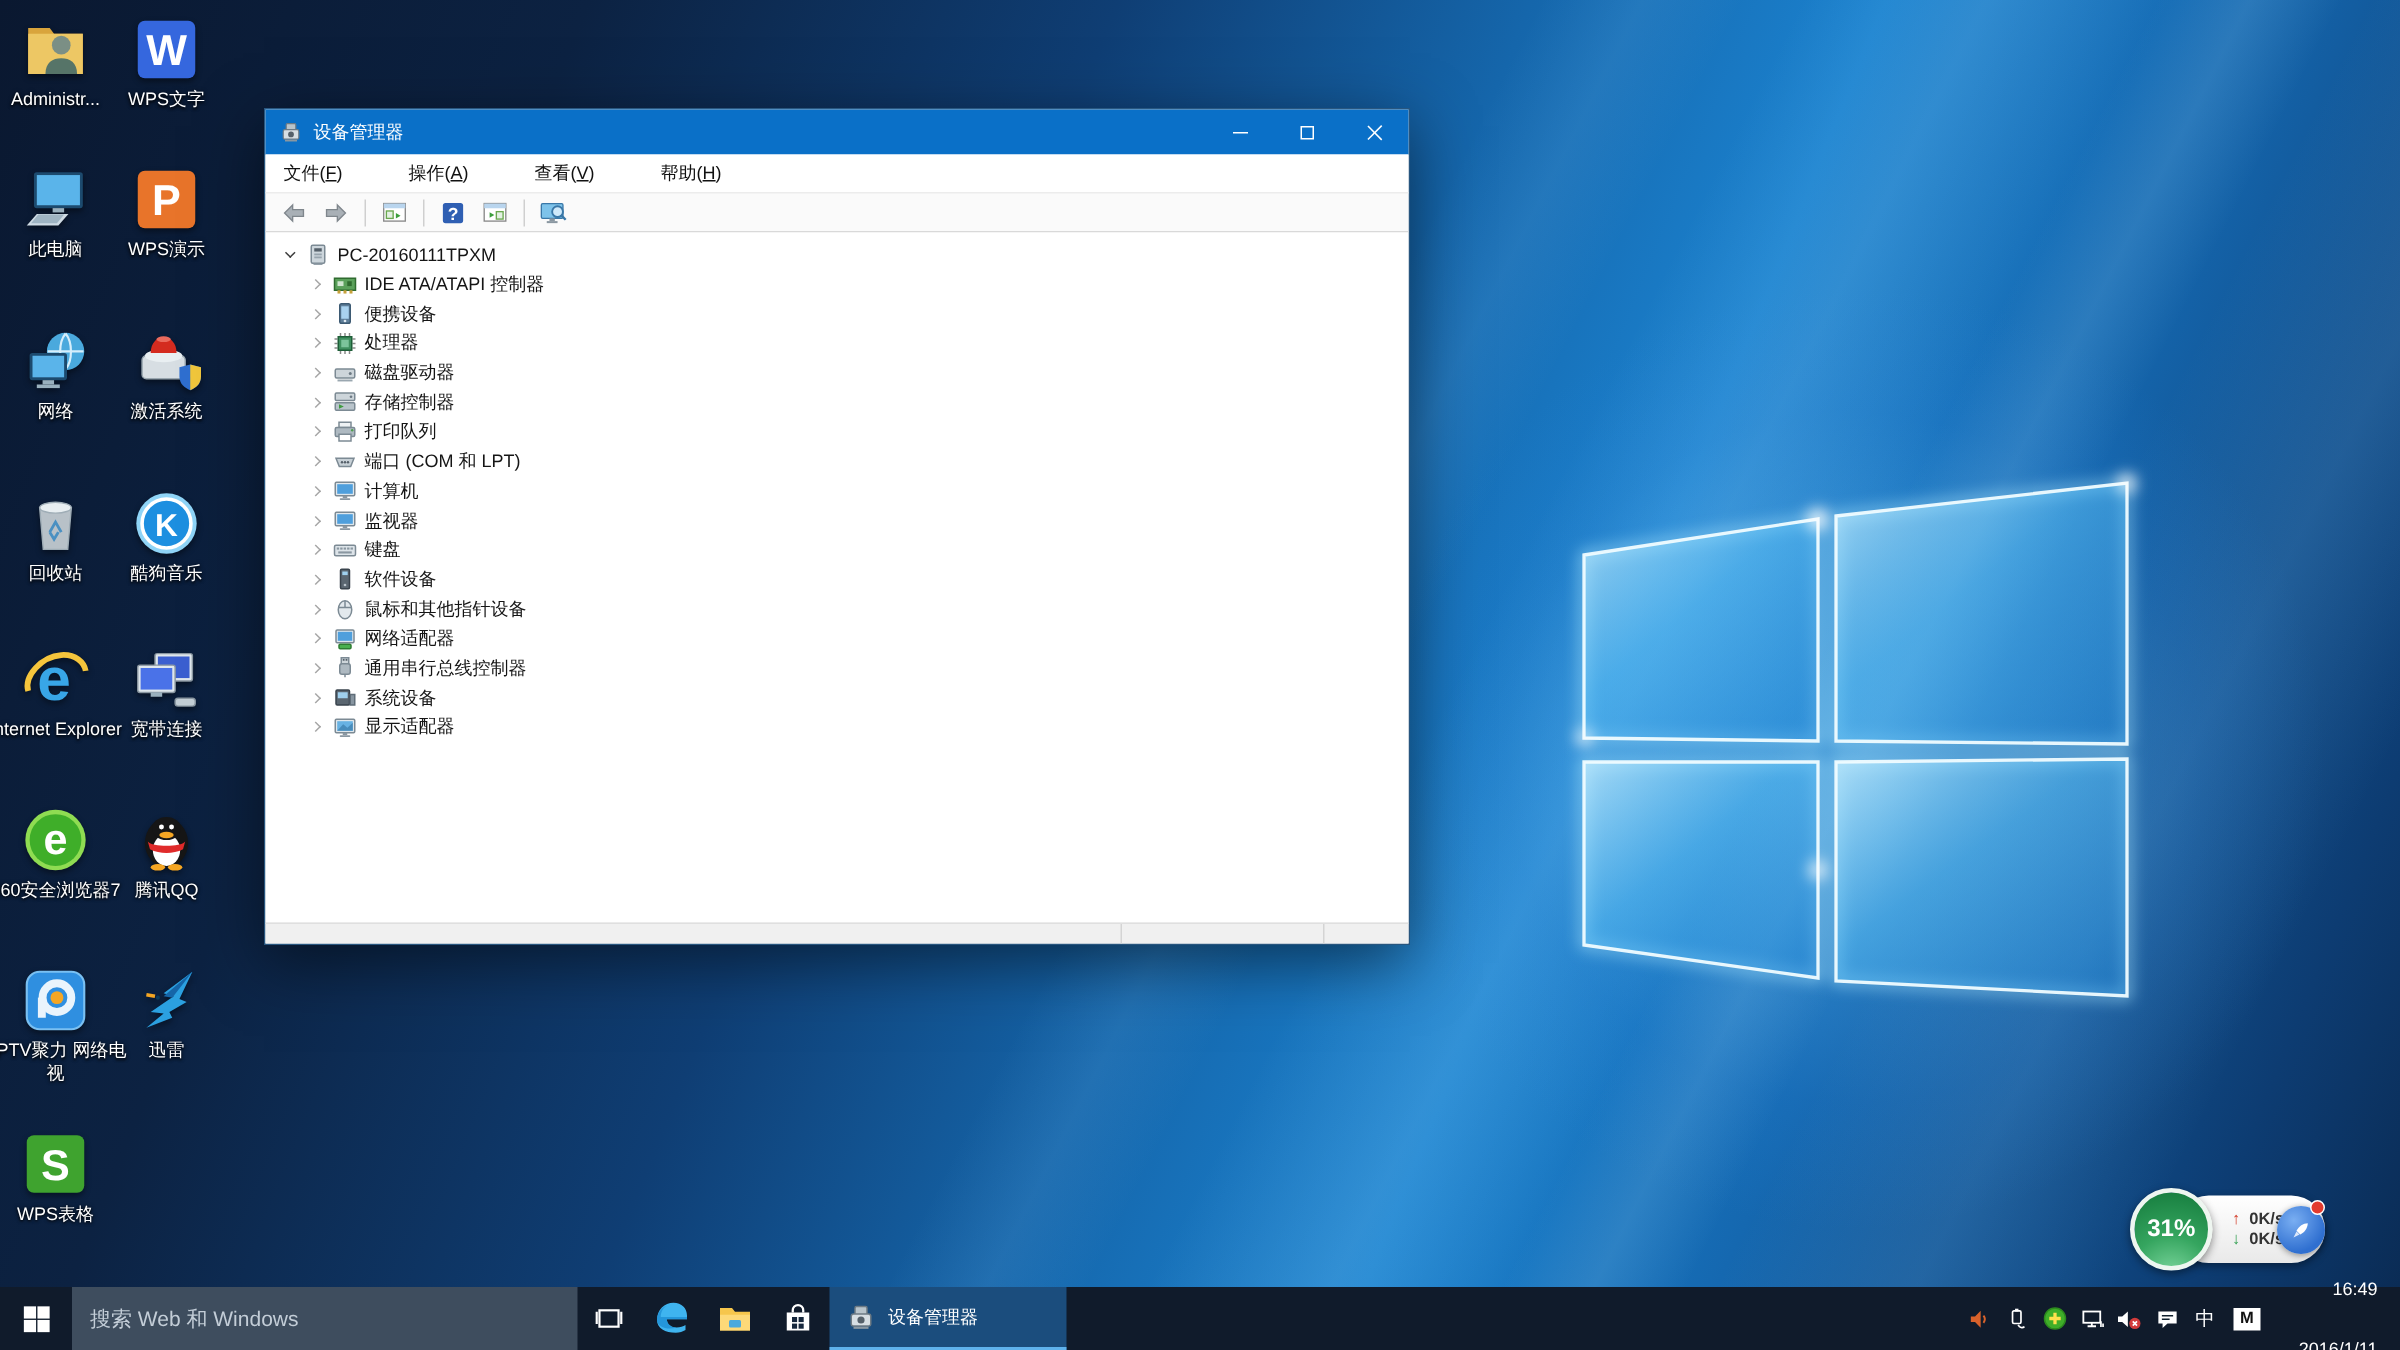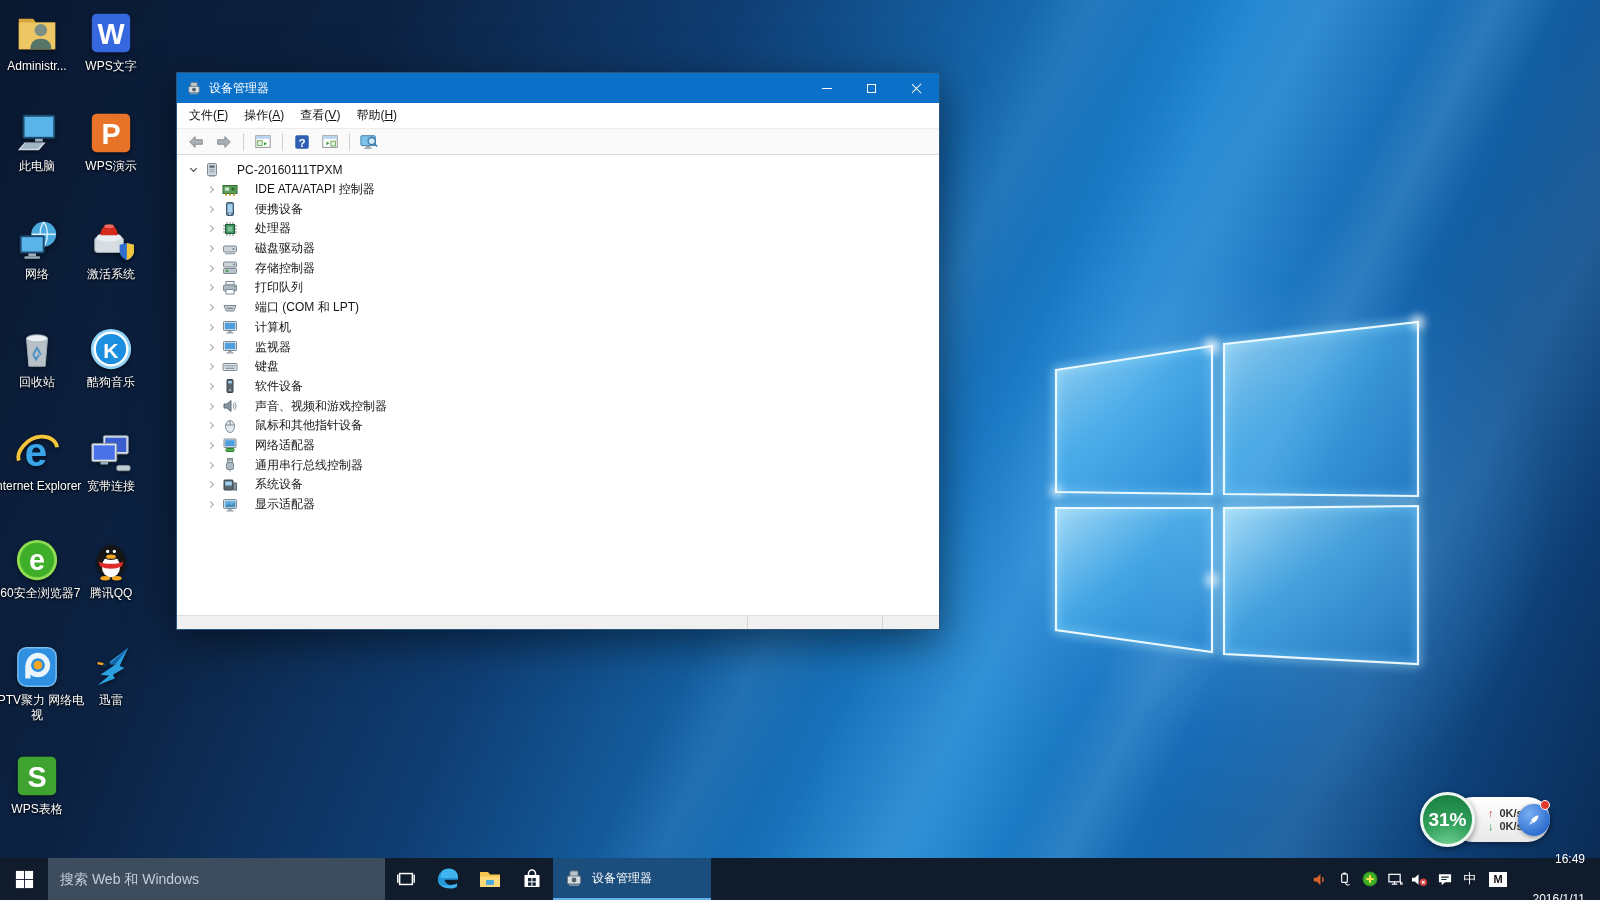--- a/index.html
+++ b/index.html
@@ -31,37 +31,37 @@
   .titlebar { height:30px; background:var(--titlebar,#0a70c8); display:flex; align-items:center; flex:none; }
   .titlebar .appicon { margin:0 7px 0 9px; }
   .titlebar .title { flex:1; font-size:12px; color:#fff; }
   .capbtn { width:45px; height:30px; display:flex; align-items:center; justify-content:center; }
   .glyph-min { width:10px; height:1px; background:#fff; }
   .glyph-max { width:9px; height:9px; border:1px solid #fff; }
   .glyph-close { position:relative; width:11px; height:11px; }
   .glyph-close::before,.glyph-close::after { content:""; position:absolute; left:5px; top:-1px; width:1.4px; height:13px; background:#fff; }
   .glyph-close::before { transform:rotate(45deg); } .glyph-close::after { transform:rotate(-45deg); }
 
-  .menubar { height:25px; background:#fff; display:flex; align-items:center; padding-left:4px; font-size:12px; color:#111; flex:none; }
+  .menubar { height:25px; background:#fff; display:flex; align-items:center; padding-left:4px; font-size:12px; color:#111; flex:none;gap:28px; }
   .menu-item { padding:4px 8px; }
   .menu-item u { text-decoration:underline; }
 
   .toolbar { height:27px; background:#fafafa; border-top:1px solid #ececec; border-bottom:1px solid #d9d9d9;
              display:flex; align-items:center; padding-left:7px; gap:4px; flex:none; }
   .tbtn { width:24px; height:22px; display:flex; align-items:center; justify-content:center; }
   .tsep { width:1px; height:18px; background:#cfcfcf; margin:0 3px; }
 
   .tree { flex:1; background:#fff; padding-top:5px; font-size:12px; color:#151515; overflow:hidden; }
   .trow { height:19.7px; display:flex; align-items:center; }
   .trow .pad-root { width:8px; flex:none; } .trow .pad-child { width:26px; flex:none; }
   .chevbox { width:16px; height:16px; flex:none; display:flex; align-items:center; justify-content:center; }
   .chev-r { width:5px; height:5px; border-right:1.3px solid #a6a6a6; border-bottom:1.3px solid #a6a6a6; transform:rotate(-45deg); margin-left:-2px; }
   .chev-d { width:5px; height:5px; border-right:1.3px solid #3c3c3c; border-bottom:1.3px solid #3c3c3c; transform:rotate(45deg); margin-top:-2px; }
   .ticon { width:16px; height:16px; margin:0 5px 0 3px; flex:none; }
-  .tlabel { white-space:nowrap;margin-left:12px; }
+  .tlabel { white-space:nowrap; }
 
   .statusbar { height:14px; background:#f0f0f0; border-top:1px solid #dfdfdf; display:flex; flex:none; }
   .sseg1 { width:570px; } .sseg2 { width:135px; border-left:1px solid #d4d4d4; } .sseg3 { flex:1; border-left:1px solid #d4d4d4; }
 
   
   .taskbar { position:absolute; left:0; bottom:0; width:1600px; height:42px; background:var(--taskbar,#101b2b);
              display:flex; align-items:stretch; z-index:50; }
   .start { width:48px; display:flex; align-items:center; justify-content:center; }
   .search { width:337px; border:none; outline:none; background:var(--search-box,#3e4d5e); color:#c8d2dc;
             font-size:14px; padding:0 12px; font-family:"Liberation Sans","DejaVu Sans",sans-serif; }
@@ -83,21 +83,21 @@
   
   .netwidget { position:absolute; left:1420px; top:792px; width:136px; height:56px; z-index:40; }
   .np-pill { position:absolute; left:30px; top:5px; width:100px; height:45px; border-radius:23px;
              background:linear-gradient(#ffffff,#e9e9e9); box-shadow:0 2px 6px rgba(0,0,0,.4);
              display:flex; flex-direction:column; justify-content:center; padding-left:38px; gap:1px; }
   .np-row { display:flex; align-items:center; gap:6px; font-size:11px; font-weight:bold; color:#333; }
   .np-up { color:#d43c28; font-size:11px; } .np-dn { color:#2f9e4f; font-size:11px; }
   .np-ball { position:absolute; left:0; top:0; width:55px; height:55px; border-radius:50%;
              background:radial-gradient(circle at 50% 115%, #7fd9a0 0%, #35a55f 45%, #147a3c 100%);
              border:3px solid #eef6f0; box-shadow:0 2px 6px rgba(0,0,0,.45);
-             display:flex; align-items:center; justify-content:center; color:#fff; font-size:19px; font-weight:bold; }
+             display:flex; align-items:center; justify-content:center; color:#fff; font-size:16px; font-weight:bold; }
   .np-rocket { position:absolute; left:98px; top:12px; width:32px; height:32px; border-radius:50%;
                background:radial-gradient(circle at 35% 30%, #79aef2, #2f6fd0 70%);
                box-shadow:0 1px 4px rgba(0,0,0,.4); display:flex; align-items:center; justify-content:center; }
   .np-dot { position:absolute; left:120px; top:8px; width:10px; height:10px; border-radius:50%;
             background:#e23b2e; border:1px solid #fff; }
 </style>
 </head>
 <body>
 
 <svg width="0" height="0" style="position:absolute">
@@ -581,30 +581,20 @@
           <use href="#i-software"></use>
         </svg>
         <span class="tlabel">软件设备</span>
       </div>
     <div class="trow">
         <span class="pad-child"></span>
         <span class="chevbox">
           <span class="chev-r"></span>
         </span>
         <svg class="ticon">
-          <use href="#i-speaker"></use>
-        </svg>
-        <span class="tlabel">声音、视频和游戏控制器</span>
-      </div>
-    <div class="trow">
-        <span class="pad-child"></span>
-        <span class="chevbox">
-          <span class="chev-r"></span>
-        </span>
-        <svg class="ticon">
           <use href="#i-mouse"></use>
         </svg>
         <span class="tlabel">鼠标和其他指针设备</span>
       </div>
     <div class="trow">
         <span class="pad-child"></span>
         <span class="chevbox">
           <span class="chev-r"></span>
         </span>
         <svg class="ticon">

